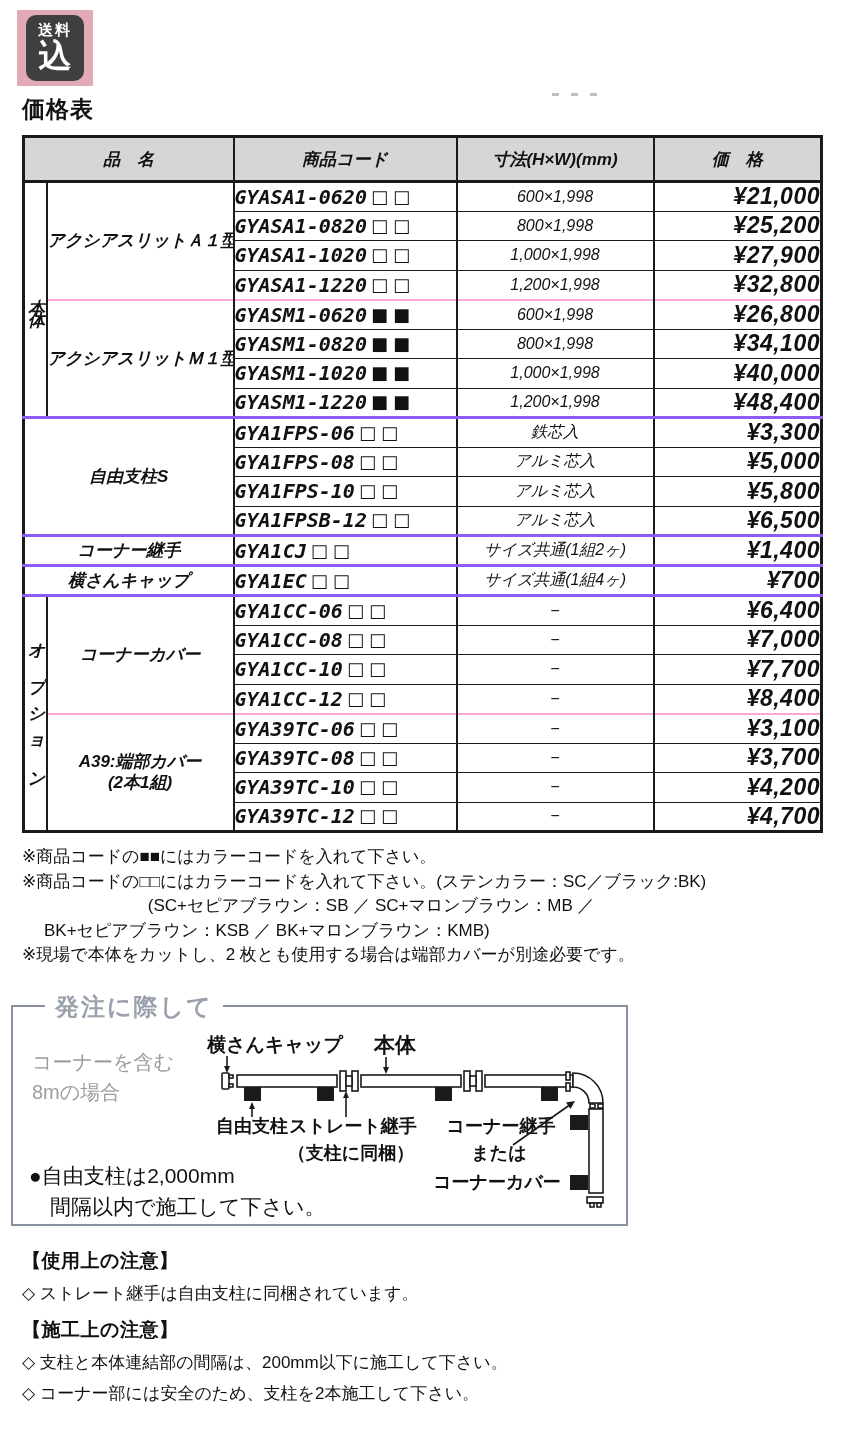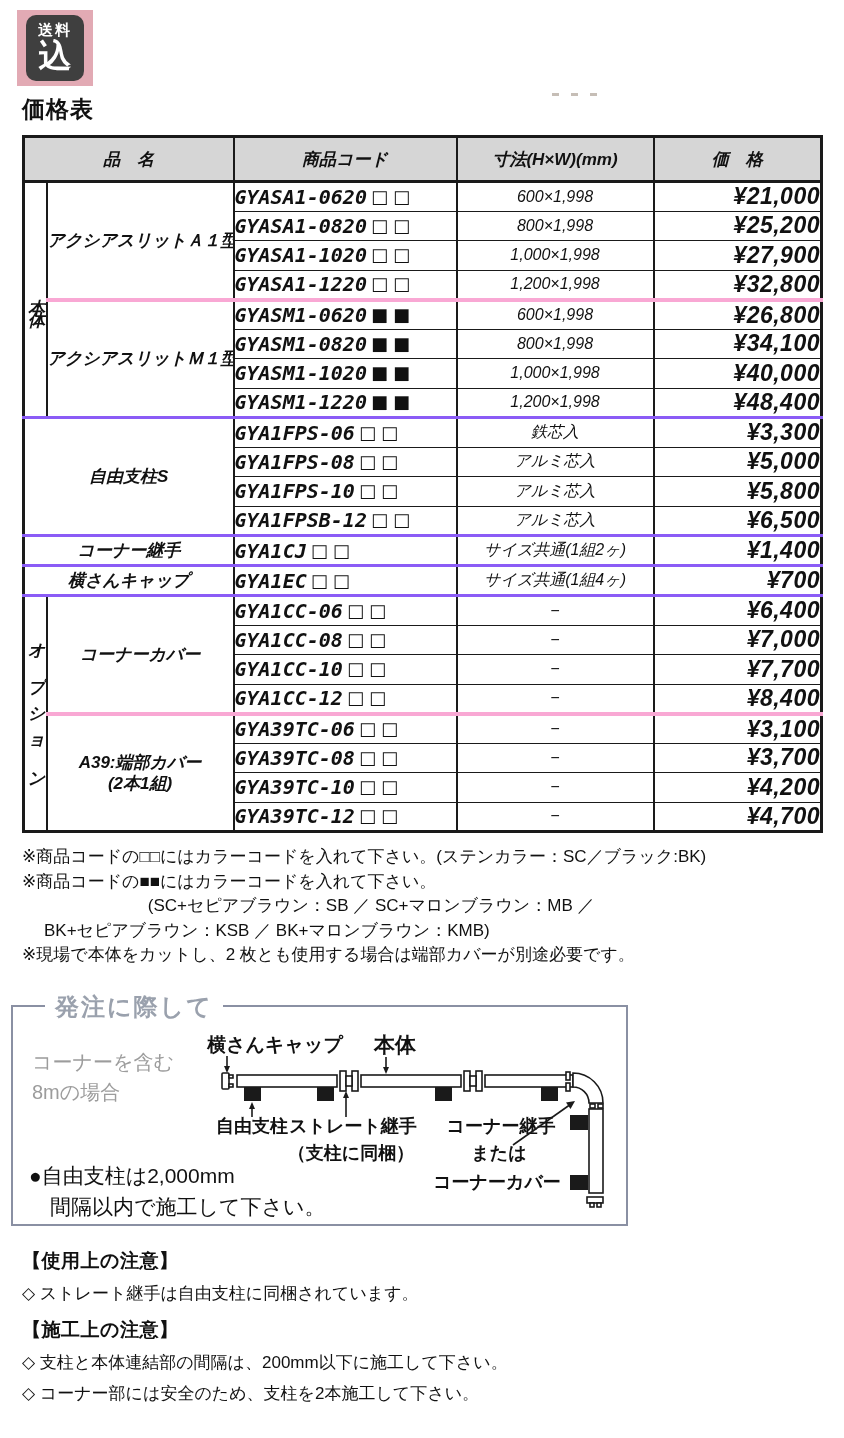--- a/index.html
+++ b/index.html
@@ -25,21 +25,21 @@
     border-top:1px solid #1a1a1a;border-bottom:1px solid #1a1a1a;
     padding:0;overflow:hidden;white-space:nowrap;
   }
   table.price{border:3px solid #1a1a1a;}
   table.price thead th{
     background:#d6d6d6;height:42px;font-size:17px;font-weight:bold;
     text-align:center;border-bottom:3px solid #1a1a1a;
   }
   table.price tbody tr{height:29.5px;}
   tr.section-start td{border-top:3px solid #8b5cf6;}
-  tr.group-start td{border-top:4px solid #f9a8d4;}
+  tr.group-start td{border-top:2px solid #f9a8d4;}
   td.side-cell{text-align:center;vertical-align:middle;}
   td.side-cell span{
     writing-mode:vertical-rl;text-orientation:upright;
     font-size:17px;font-weight:bold;letter-spacing:13px;display:inline-block;
   }
   td.name-cell,td.merged-cell{text-align:center;vertical-align:middle;font-size:17px;font-weight:bold;line-height:1.25;}
   td.code-cell{padding-left:12px;font-family:"DejaVu Sans Mono","Liberation Mono",monospace;font-size:20px;font-weight:600;}
   .code-suffix{font-family:"DejaVu Sans","Liberation Sans",sans-serif;font-size:18px;letter-spacing:5px;margin-left:4px;position:relative;top:-1px;font-weight:normal;}
   td.dim-cell{text-align:center;font-size:16px;}
   td.price-cell{text-align:right;padding-right:30px;font-size:23px;font-weight:bold;letter-spacing:0.5px;}
@@ -238,22 +238,22 @@
           <tr>
             <td class="code-cell"><span>GYA39TC-12</span><span class="code-suffix">□□</span></td>
             <td class="dim-cell">−</td>
             <td class="price-cell">¥4,700</td>
           </tr>
         </tbody>
     </table>
   </div>
 
   <div class="notes" id="notes-block">
+      <div class="note-line indent-0">※商品コードの■■にはカラーコードを入れて下さい。</div>
       <div class="note-line indent-0">※商品コードの□□にはカラーコードを入れて下さい。(ステンカラー：SC／ブラック:BK)</div>
-      <div class="note-line indent-0">※商品コードの■■にはカラーコードを入れて下さい。</div>
       <div class="note-line indent-1">(SC+セピアブラウン：SB ／ SC+マロンブラウン：MB ／</div>
       <div class="note-line indent-2">BK+セピアブラウン：KSB ／ BK+マロンブラウン：KMB)</div>
       <div class="note-line indent-0">※現場で本体をカットし、2 枚とも使用する場合は端部カバーが別途必要です。</div>
     </div>
 
   <div class="order-box">
     <div class="order-box-title">発注に際して</div>
     <svg width="613" height="217" viewBox="0 0 613 217">
 
       <text class="dg-gray" x="19" y="62">コーナーを含む</text>

